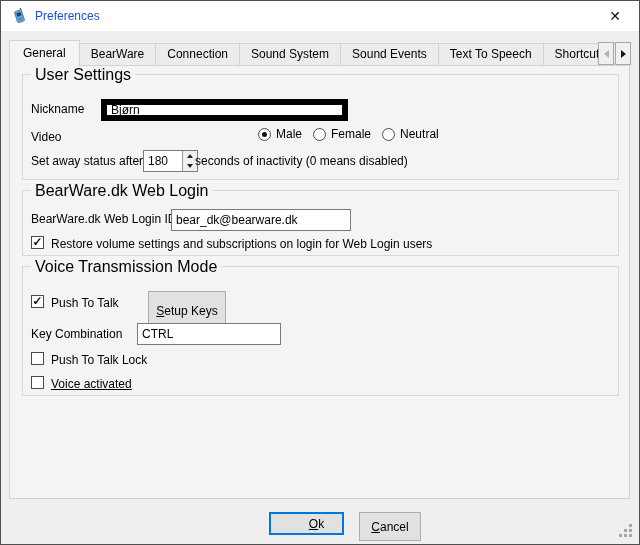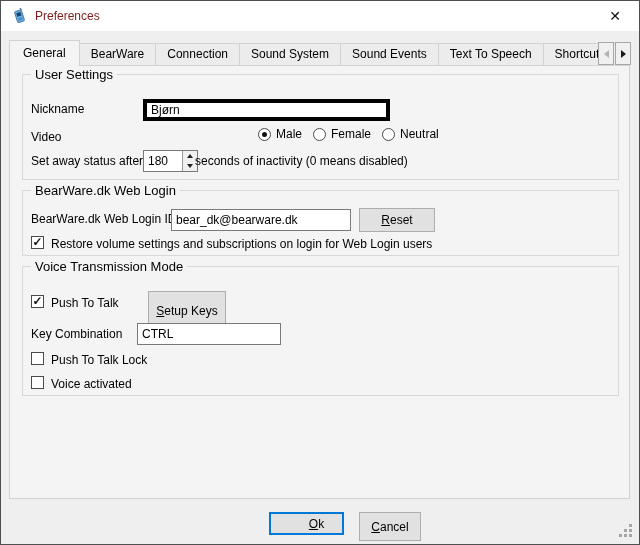--- a/index.html
+++ b/index.html
@@ -3,48 +3,48 @@
 <meta charset="utf-8">
 <style>
   html,body{margin:0;padding:0;}
   body{width:640px;height:545px;font-family:"Liberation Sans",sans-serif;overflow:hidden;}
   *{box-sizing:border-box;}
   .window{position:absolute;top:0;left:0;width:640px;height:545px;background:#efefef;border:1px solid #4f4f4f;}
 
   
   .titlebar{position:absolute;top:0;left:0;right:0;height:30px;background:#ffffff;display:flex;align-items:center;padding-left:10px;}
   .app-icon{width:16px;height:16px;flex:0 0 auto;}
-  .title-text{margin-left:8px;font-size:12px;color:#7f1d1d;}
+  .title-text{margin-left:8px;font-size:12px;color:#1d4ed8;}
   .close-btn{position:absolute;top:0;right:3px;width:42px;height:30px;display:flex;align-items:center;justify-content:center;font-size:14px;color:#111;cursor:default;}
 
   
   .tabbar{position:absolute;top:39px;left:8px;width:622px;height:26px;display:flex;align-items:flex-end;overflow:hidden;}
   .tab{flex:0 0 auto;height:22px;line-height:21px;margin-bottom:1px;margin-right:-1px;padding:0 11px;background:#ececec;border:1px solid #d2d2d2;border-bottom:none;font-size:12px;color:#000;white-space:nowrap;}
   .tab.checked{height:26px;line-height:25px;margin-bottom:0;background:#f4f4f4;position:relative;z-index:2;padding:0 13px;}
   .tab-scrollers{position:absolute;right:0;bottom:1px;display:flex;z-index:3;}
   .scrollbtn{width:16px;height:23px;background:#f0f0f0;border:1px solid #a8a8a8;display:flex;align-items:center;justify-content:center;margin-left:1px;}
   .tri{width:0;height:0;display:block;}
   .tri-left{border-top:4px solid transparent;border-bottom:4px solid transparent;border-right:5px solid #1a1a1a;}
   .tri-right{border-top:4px solid transparent;border-bottom:4px solid transparent;border-left:5px solid #1a1a1a;}
   .scrollbtn.disabled .tri-left{border-right-color:#b3b3b3;}
 
   
   .page{position:absolute;top:64px;left:8px;width:621px;height:434px;background:#f4f4f4;border:1px solid #d2d2d2;}
 
   
   .group{position:absolute;border:1px solid #d8d8d8;}
-  .group-title{position:absolute;top:-8px;left:8px;background:#f4f4f4;padding:0 4px;font-size:13px;line-height:15px;color:#000;white-space:nowrap;}
+  .group-title{position:absolute;top:-8px;left:8px;background:#f4f4f4;padding:0 4px;font-size:16px;line-height:15px;color:#000;white-space:nowrap;}
   #group-user{left:12px;top:8px;width:597px;height:106px;}
   #group-web{left:12px;top:124px;width:597px;height:66px;}
   #group-voice{left:12px;top:200px;width:597px;height:130px;}
 
   .lbl{position:absolute;font-size:12px;color:#000;white-space:nowrap;}
 
   .textfield{position:absolute;height:22px;border:1px solid #7a7a7a;background:#fff;font:12px "Liberation Sans",sans-serif;padding:0 4px;color:#000;}
-  .textfield.focus{border:4px solid #000000;margin-left:42px;}
+  .textfield.focus{border:6px solid #000000;}
 
   
   .radio-group{position:absolute;display:flex;gap:11px;align-items:center;}
   .radio-item{display:flex;align-items:center;font-size:12px;color:#000;white-space:nowrap;}
   .radio{width:13px;height:13px;border:1px solid #4a4a4a;border-radius:50%;background:#fff;display:inline-flex;align-items:center;justify-content:center;margin-right:5px;flex:0 0 auto;}
   .radio .dot{width:5px;height:5px;border-radius:50%;background:#111;display:none;}
   .radio.checked .dot{display:block;}
 
   
   .checkbox{position:absolute;width:13px;height:13px;border:1px solid #4a4a4a;background:#fff;display:flex;align-items:center;justify-content:center;}
@@ -148,23 +148,20 @@
         </span>
       </span>
       <span class="lbl" style="left:172px;top:79px;">seconds of inactivity (0 means disabled)</span>
     </div>
 
     <div class="group" id="group-web">
       <span class="group-title">BearWare.dk Web Login</span>
 
       <span class="lbl" style="left:8px;top:21px;">BearWare.dk Web Login ID</span>
       <input class="textfield" style="left: 148px; top: 18px; width: 180px;" value="bear_dk@bearware.dk">
-      <button class="btn" id="reset-btn">
-          <span><u>R</u>eset</span>
-        </button>
 
       <span class="checkbox checked" style="left:8px;top:45px;">
           <span class="check">✓</span>
         </span>
       <span class="lbl" style="left:28px;top:46px;">Restore volume settings and subscriptions on login for Web Login users</span>
     </div>
 
     <div class="group" id="group-voice">
       <span class="group-title">Voice Transmission Mode</span>
 
@@ -176,21 +173,21 @@
           <span><u>S</u>etup Keys</span>
         </button>
 
       <span class="lbl" style="left:8px;top:60px;">Key Combination</span>
       <input class="textfield" style="left: 114px; top: 56px; width: 144px;" value="CTRL">
 
       <span class="checkbox" style="left:8px;top:85px;"></span>
       <span class="lbl" style="left:28px;top:86px;">Push To Talk Lock</span>
 
       <span class="checkbox" style="left:8px;top:109px;"></span>
-      <span class="lbl" style="left:28px;top:110px;">Voice activated</span>
+      <span class="lbl" style="left:28px;top:110px;text-decoration:underline;">Voice activated</span>
     </div>
 
   </div>
 
   <button class="btn" id="ok-btn">
       <span><u>O</u>k</span>
     </button>
   <button class="btn" id="cancel-btn">
       <span><u>C</u>ancel</span>
     </button>

